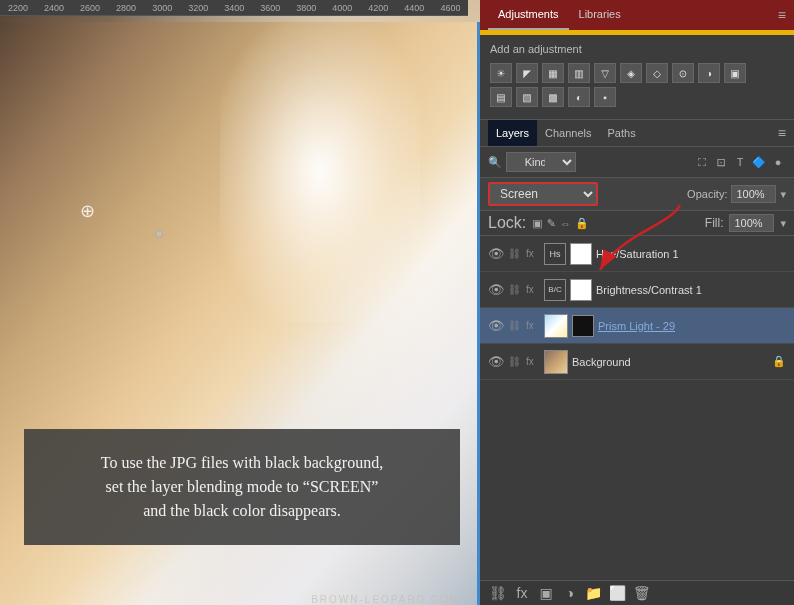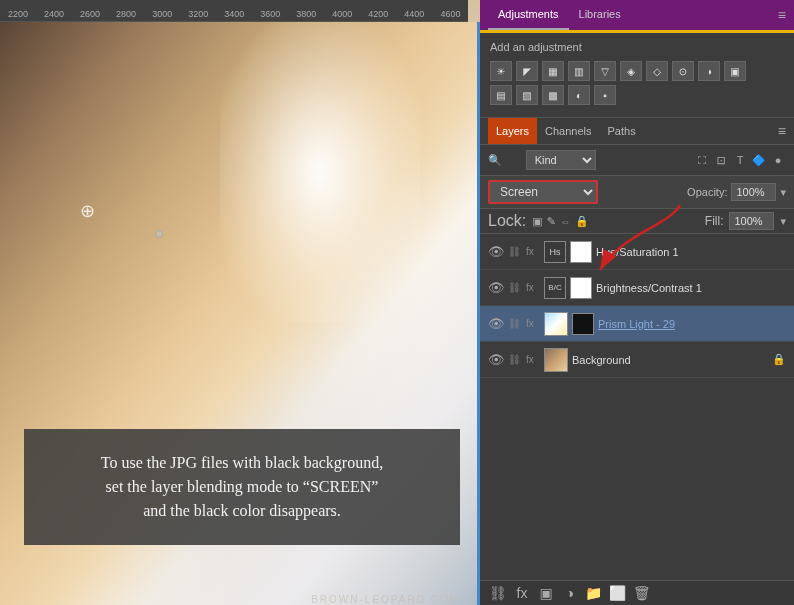--- a/index.html
+++ b/index.html
@@ -29,21 +29,21 @@
         radial-gradient(ellipse at 70% 20%, rgba(240,230,210,0.9) 0%, transparent 50%),
         radial-gradient(ellipse at 50% 70%, rgba(150,140,130,0.6) 0%, transparent 60%);
     }
 
     
     .ruler-top {
       position: absolute;
       top: 0;
       left: 0;
       right: 12px;
-      height: 22px;
+      height: 16px;
       background: #404040;
       border-bottom: 1px solid #555;
       display: flex;
       align-items: flex-start;
       overflow: hidden;
     }
 
     .ruler-marks {
       display: flex;
       align-items: flex-end;
@@ -102,22 +102,22 @@
       width: 314px;
       height: 605px;
       background: #3c3c3c;
       display: flex;
       flex-direction: column;
     }
 
     
     .panel-tabs {
       display: flex;
-      background: #701a75;
-      border-bottom: 3px solid #eab308;
+      background: #7f1d1d;
+      border-bottom: 5px solid #eab308;
       padding: 0 8px;
       align-items: center;
     }
 
     .panel-tab {
       padding: 8px 10px;
       font-size: 11px;
       color: #ccc;
       cursor: pointer;
       border-bottom: 2px solid transparent;
@@ -177,21 +177,21 @@
 
     .layers-tab {
       padding: 7px 8px;
       font-size: 11px;
       color: #bbb;
       cursor: pointer;
     }
 
     .layers-tab.active {
       color: #fff;
-      background: #c2410c;
+      background: #0f172a;
     }
 
     .layers-menu-icon {
       margin-left: auto;
       color: #aaa;
       font-size: 14px;
     }
 
     
     .filter-row {
@@ -205,23 +205,22 @@
     .filter-icon {
       color: #aaa;
       font-size: 11px;
     }
 
     .filter-select {
       background: #555;
       border: 1px solid #666;
       color: #ddd;
       font-size: 11px;
-      padding: 2px 4px;
+      padding: 2px 14px;
       width: 70px;
-      margin-left: 20px;
     }
 
     .filter-icons {
       display: flex;
       gap: 3px;
       margin-left: auto;
     }
 
     .filter-icon-btn {
       color: #aaa;

